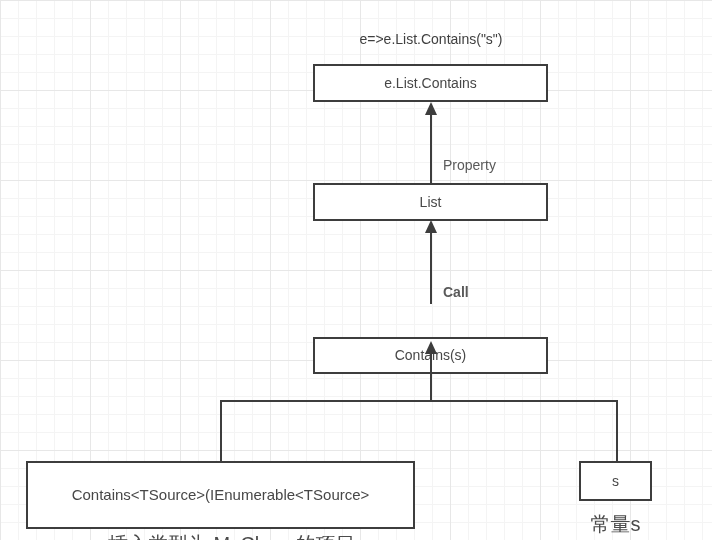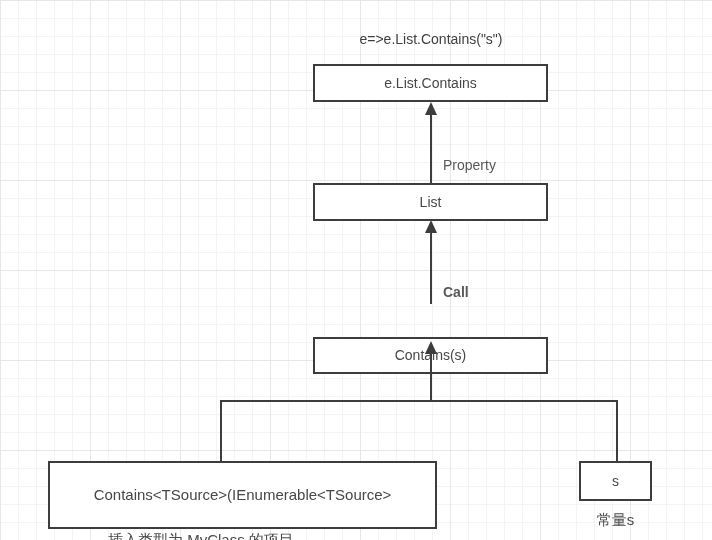--- a/index.html
+++ b/index.html
@@ -43,35 +43,35 @@
   .edge-label {
     position: absolute;
     color: #595959;
     font-size: 14px;
     white-space: nowrap;
     margin-top: 20px;
   }
   .caption {
     position: absolute;
     color: #4a4a4a;
-    font-size: 15px;
+    font-size: 20px;
     white-space: nowrap;
   }
   .expr {
     position: absolute;
     left: 280px; top: 31px; width: 302px;
     text-align: center;
     color: #3f3f3f;
     font-size: 14px;
     white-space: nowrap;
   }
   #node-member-access { left: 313px; top: 64px;  width: 235px; height: 38px; }
   #node-list          { left: 313px; top: 183px; width: 235px; height: 38px; }
   #node-call          { left: 313px; top: 304px; width: 235px; height: 37px; margin-top: 33px; }
-  #node-method        { left: 26px;  top: 461px; width: 389px; height: 68px; font-size: 15px; margin-left: 22px; }
+  #node-method        { left: 26px;  top: 461px; width: 389px; height: 68px; font-size: 15px; }
   #node-constant      { left: 579px; top: 461px; width: 73px;  height: 40px; }
 
   #edge-property-line { left: 430px; top: 105px; height: 78px; }
   #edge-property-head { left: 425px; top: 102px; }
   #edge-property-label{ left: 443px; top: 137px; }
 
   #edge-call-line     { left: 430px; top: 223px; height: 81px; }
   #edge-call-head     { left: 425px; top: 220px; }
   #edge-call-label    { left: 443px; top: 264px; font-weight: bold; }
 

